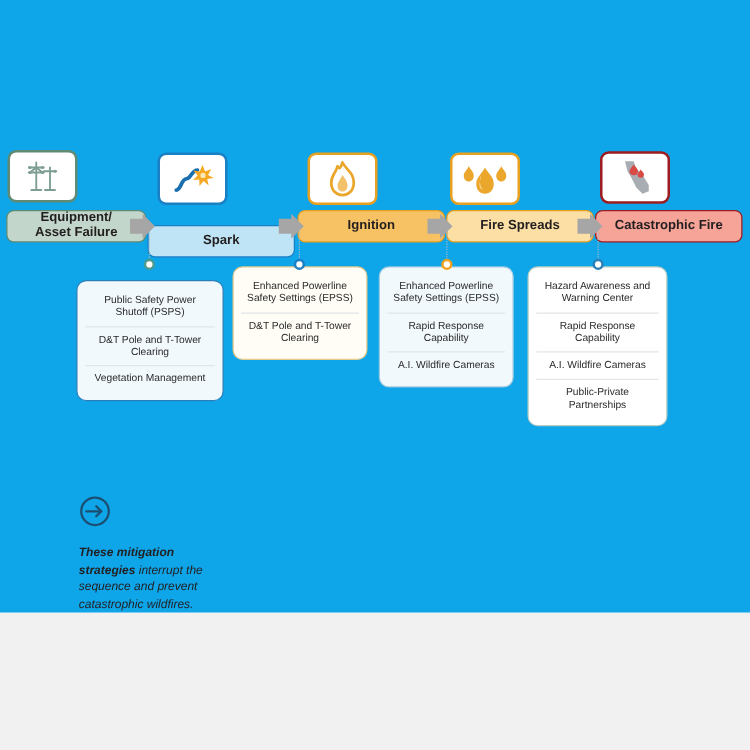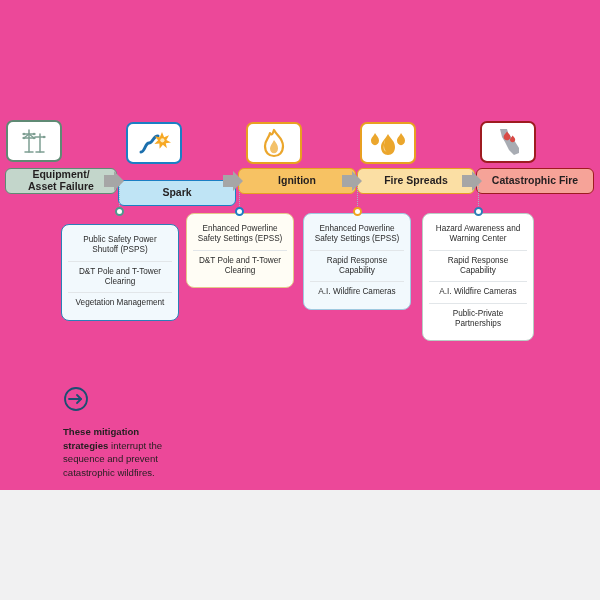--- a/index.html
+++ b/index.html
@@ -15,21 +15,21 @@
     position: relative;
   }
 
   
   #canvas {
     position: absolute;
     left: 0;
     top: 0;
     width: 600px;
     height: 490px;
-    background: #ec4899;
+    background: #0ea5e9;
   }
 
   
   .icon-box {
     position: absolute;
     width: 56px;
     height: 42px;
     border-radius: 7px;
     background: #ffffff;
     box-sizing: border-box;
@@ -98,22 +98,23 @@
     padding: 5px 2px 5px 2px;
   }
   .card-item + .card-item {
     border-top: 1px solid #e2e6e9;
   }
 
   
   #caption {
     position: absolute;
     left: 63px;
-    top: 386px;
+    top: 396px;
     width: 120px;
+    font-style: italic;
   }
   #caption-icon { display: block; margin-bottom: 9px; }
   #caption-text {
     font-size: 9.6px;
     line-height: 1.42;
     color: #231f20;
   }
   #caption-text b { font-weight: bold; }
 </style>
 </head>

